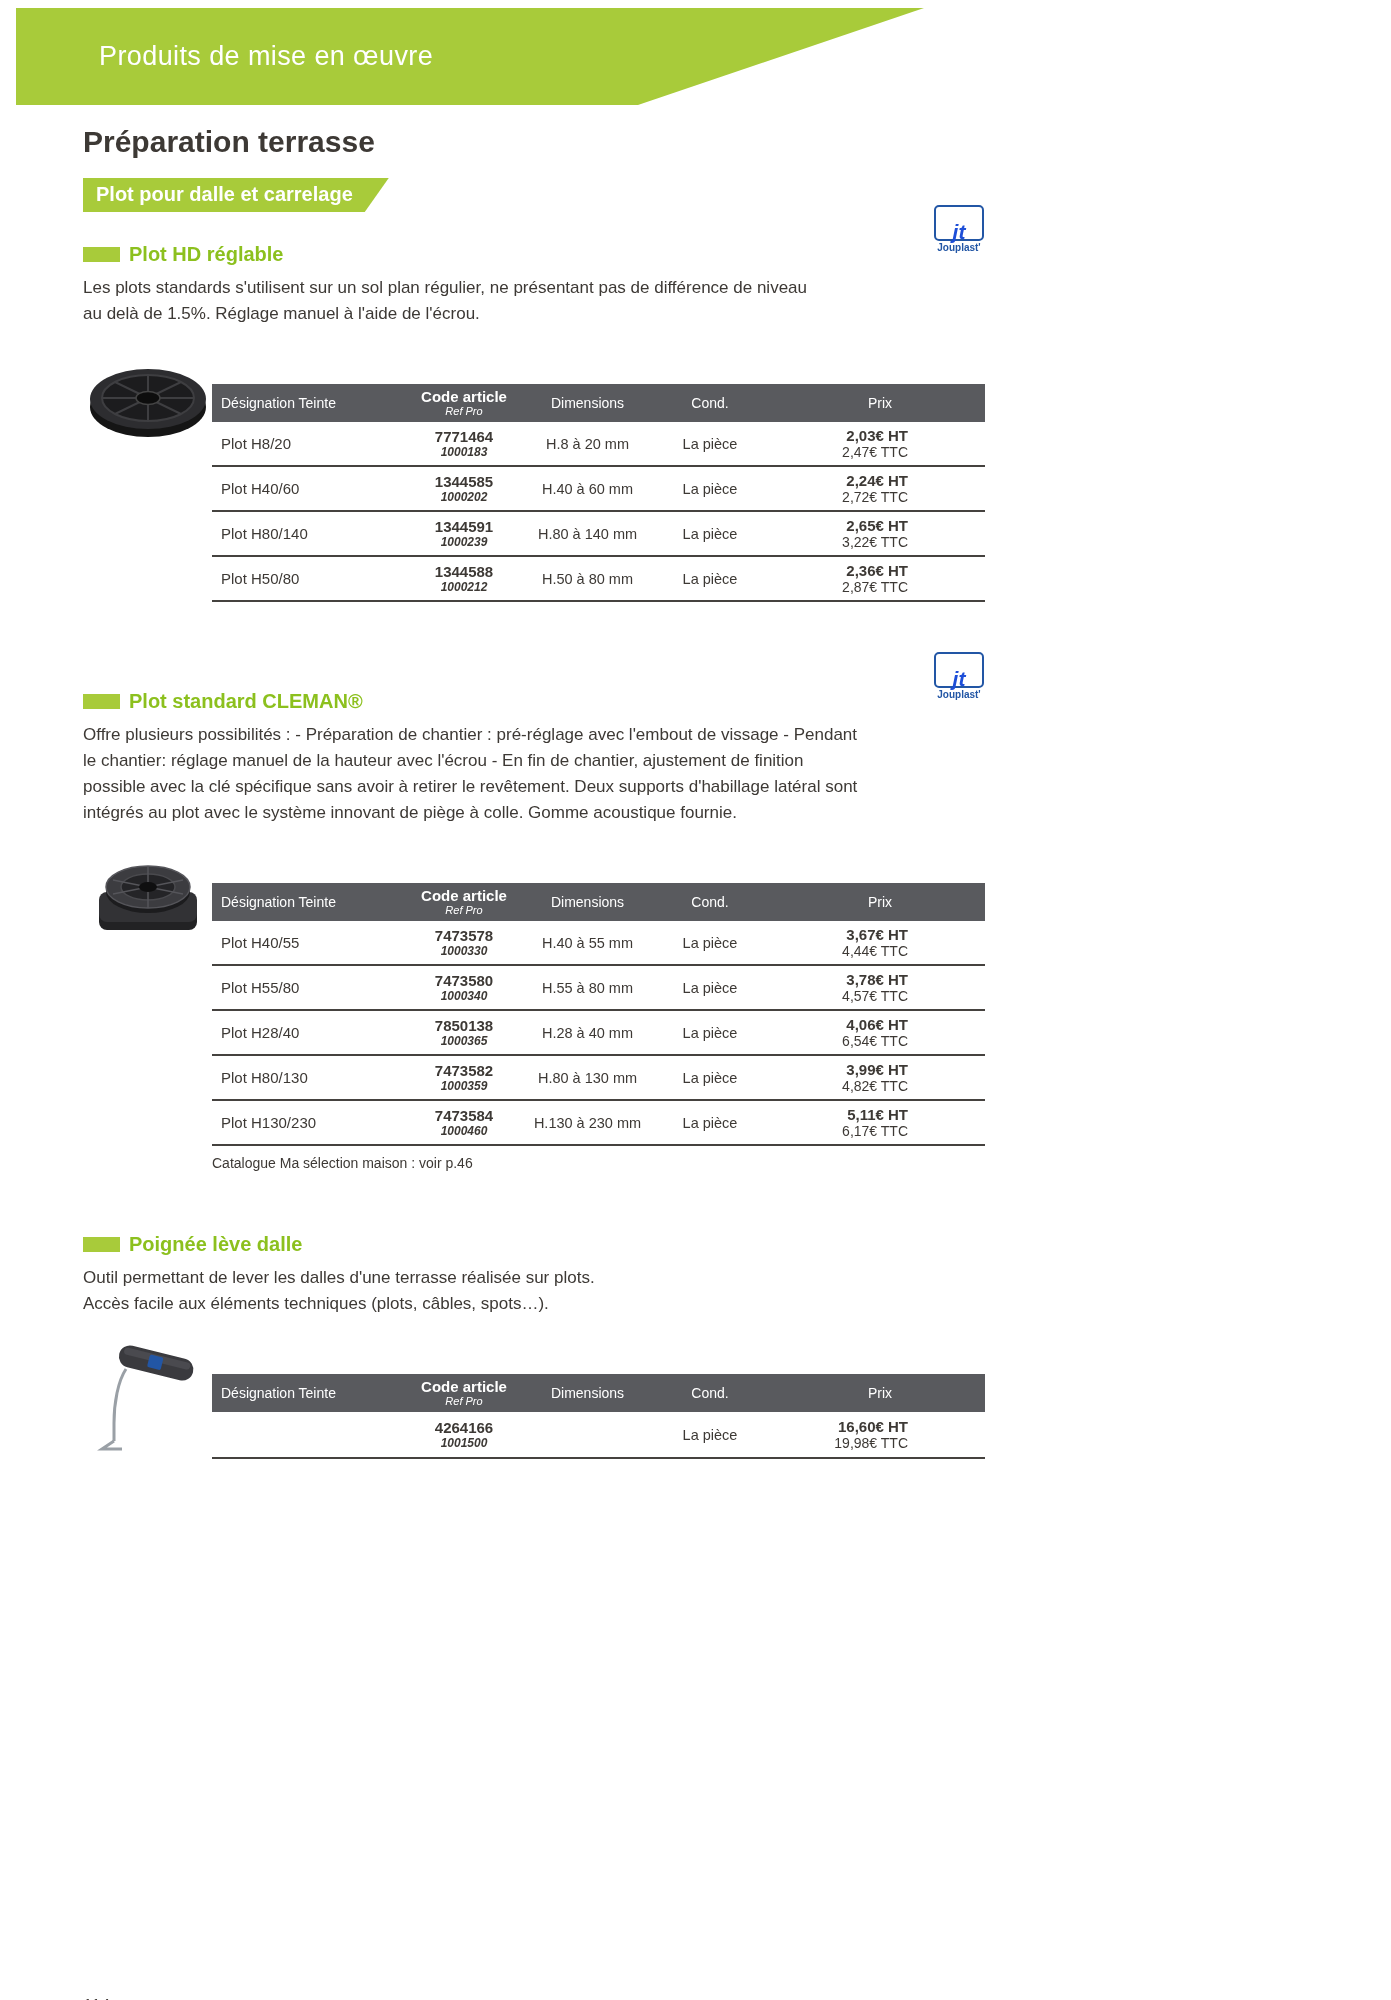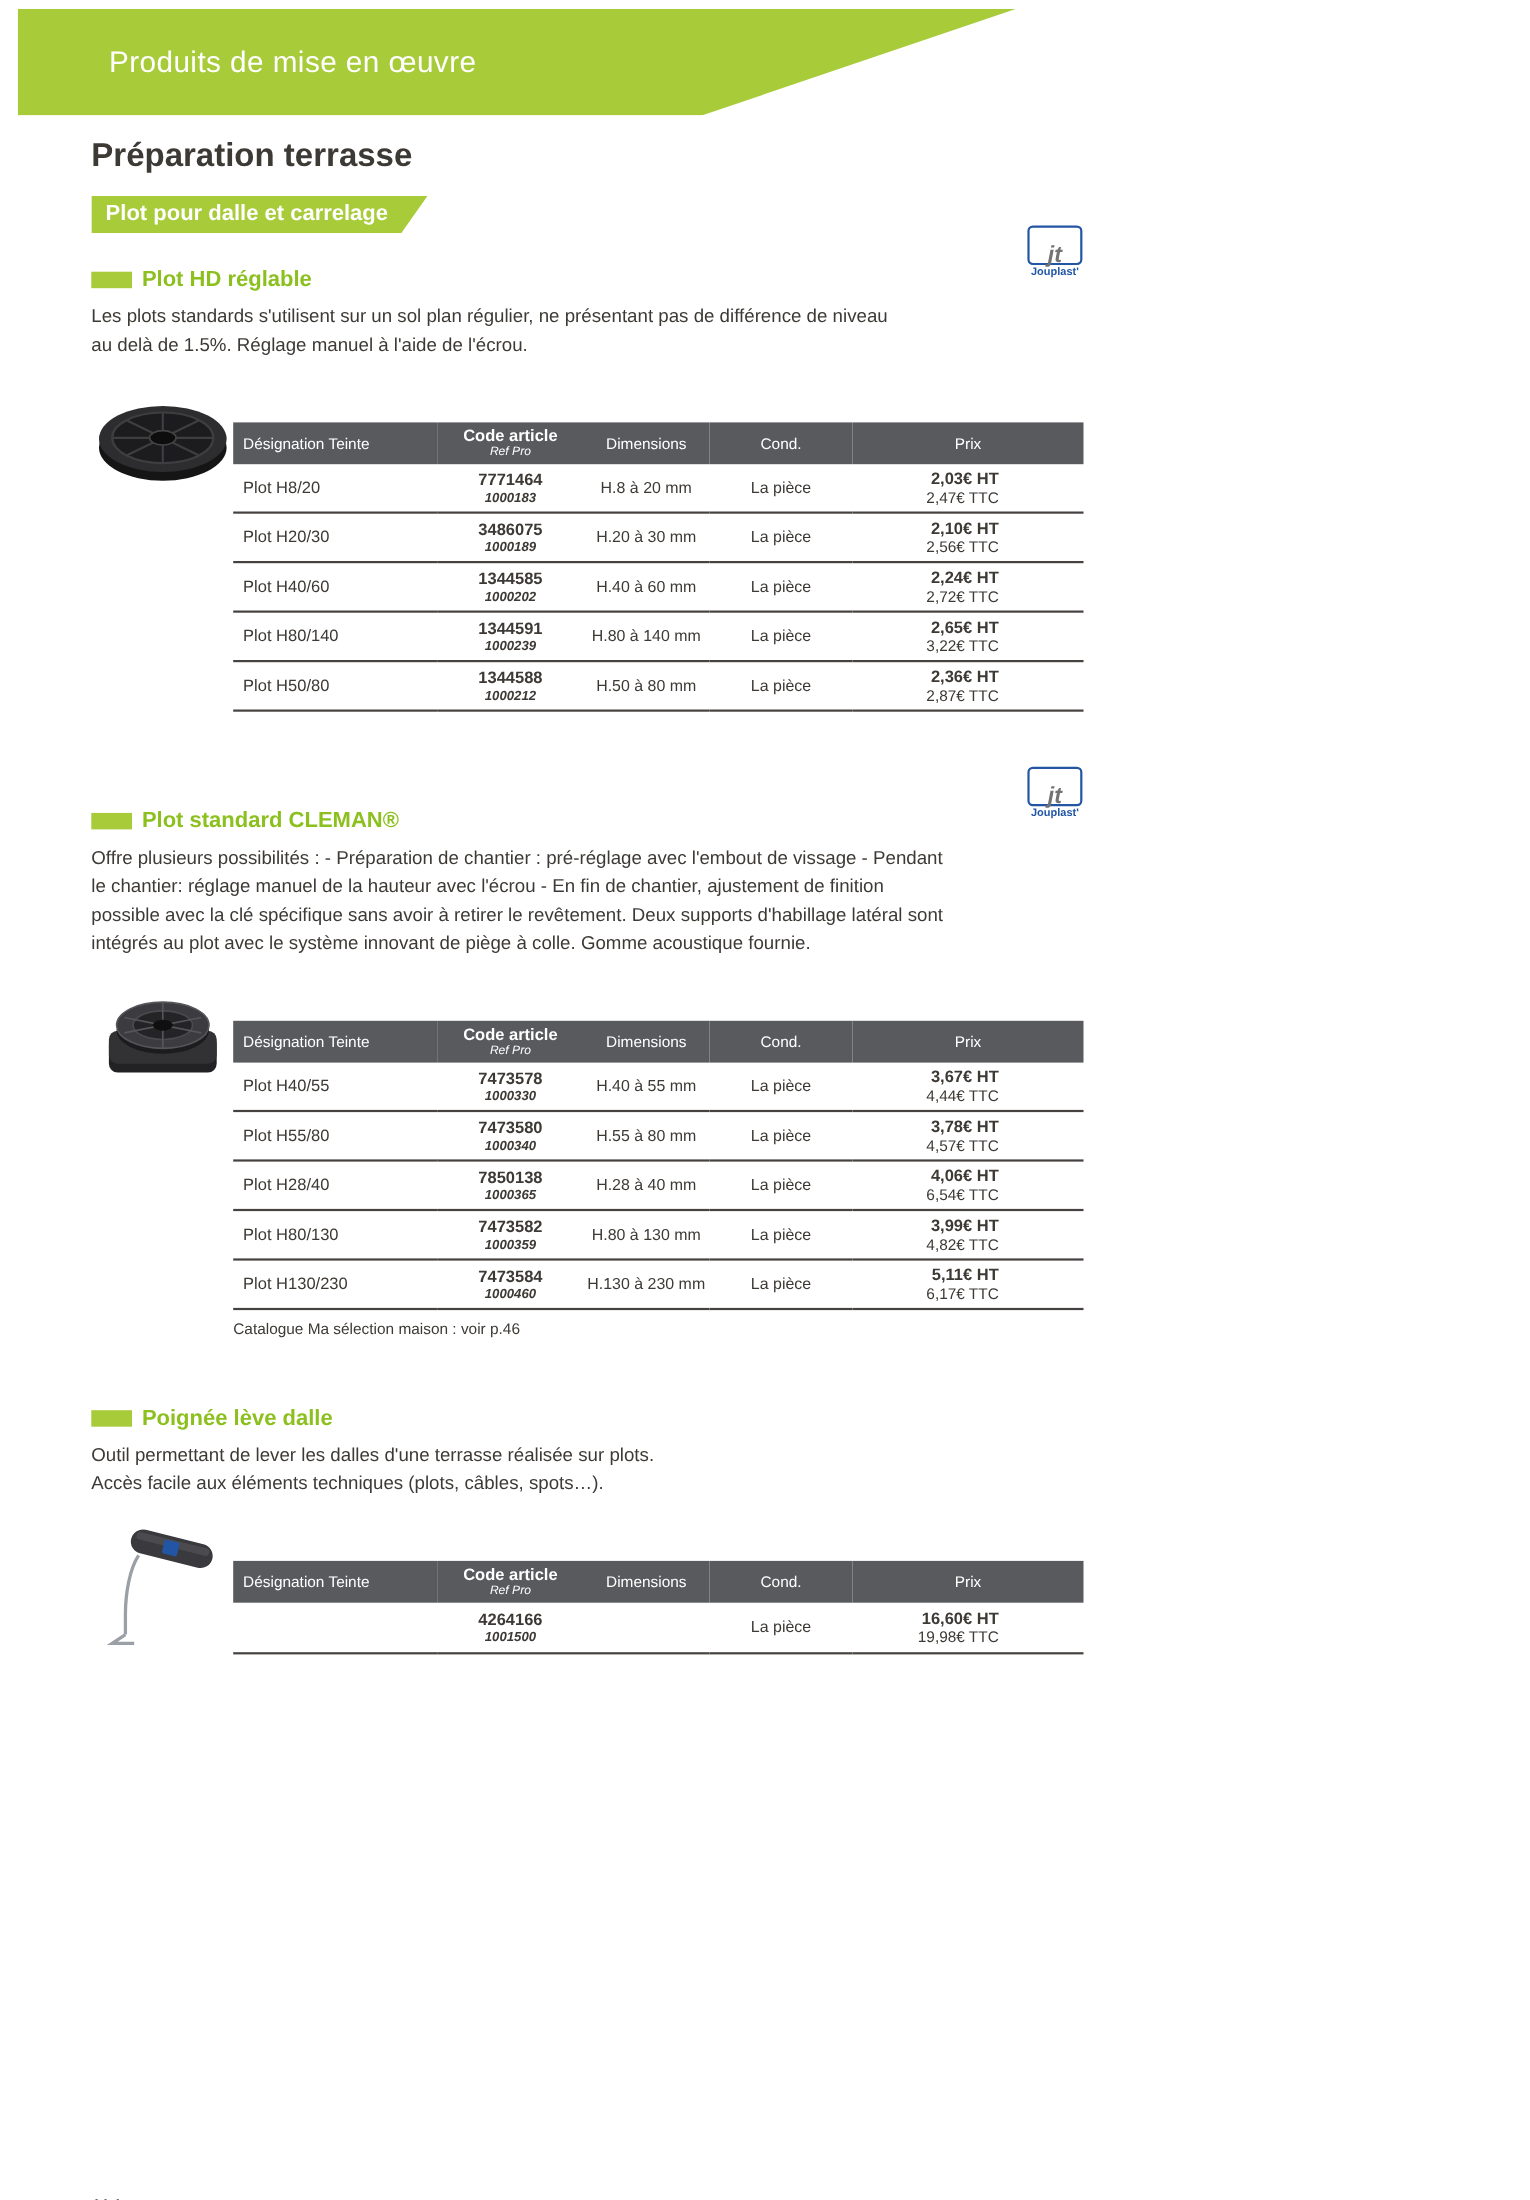--- a/index.html
+++ b/index.html
@@ -40,21 +40,21 @@
   .desc{
     margin:10px 0 0 0;font-size:17px;line-height:26px;color:#3d3935;
     white-space:pre-line;max-width:905px;
   }
   
   .logo{position:absolute;right:0;top:-38px;width:52px;text-align:center;}
   .logo-box{
     width:46px;height:32px;margin:0 auto;border:2px solid #2256a5;border-radius:5px;
     background:#fff;display:flex;align-items:center;justify-content:center;
   }
-  .logo-glyph{color:#737373;font-size:21px;font-weight:bold;font-style:italic;line-height:1;margin-top:16px;}
+  .logo-glyph{color:#1d4ed8;font-size:21px;font-weight:bold;font-style:italic;line-height:1;margin-top:16px;}
   .logo-label{color:#2256a5;font-size:10px;font-weight:bold;margin-top:1px;}
   
   .table-zone{display:flex;margin-top:10px;}
   .gutter{flex:0 0 129px;width:129px;display:flex;justify-content:center;align-items:flex-start;padding-top:14px;}
   table.product-table{width:773px;border-collapse:collapse;table-layout:fixed;margin-top:47px;}
   col.c-des{width:186px;} col.c-code{width:132px;} col.c-dim{width:115px;}
   col.c-cond{width:130px;} col.c-prix{width:210px;}
   thead th{
     background:#595a5e;color:#ffffff;font-weight:normal;font-size:14px;
     padding:4px 0;vertical-align:middle;height:30px;
@@ -154,33 +154,20 @@
       <div class="ref">1000183</div>
     </td>
     <td class="t-dim">H.8 à 20 mm</td>
     <td class="t-cond">La pièce</td>
     <td class="t-prix">
       <div class="ht">2,03€ HT</div>
       <div class="ttc">2,47€ TTC</div>
     </td>
   </tr>
 
-  <tr>
-    <td class="t-des">Plot H20/30</td>
-    <td class="t-code">
-      <div class="code">3486075</div>
-      <div class="ref">1000189</div>
-    </td>
-    <td class="t-dim">H.20 à 30 mm</td>
-    <td class="t-cond">La pièce</td>
-    <td class="t-prix">
-      <div class="ht">2,10€ HT</div>
-      <div class="ttc">2,56€ TTC</div>
-    </td>
-  </tr>
 
   <tr>
     <td class="t-des">Plot H40/60</td>
     <td class="t-code">
       <div class="code">1344585</div>
       <div class="ref">1000202</div>
     </td>
     <td class="t-dim">H.40 à 60 mm</td>
     <td class="t-cond">La pièce</td>
     <td class="t-prix">

